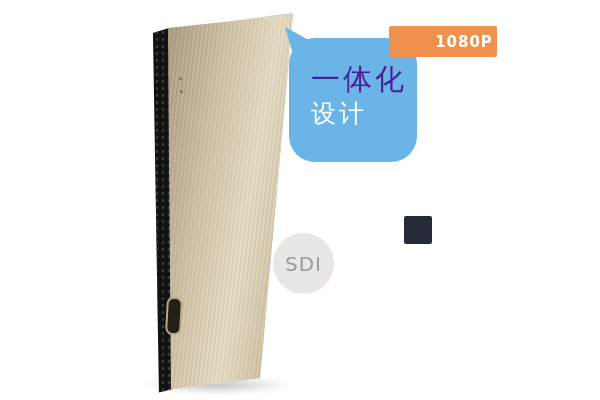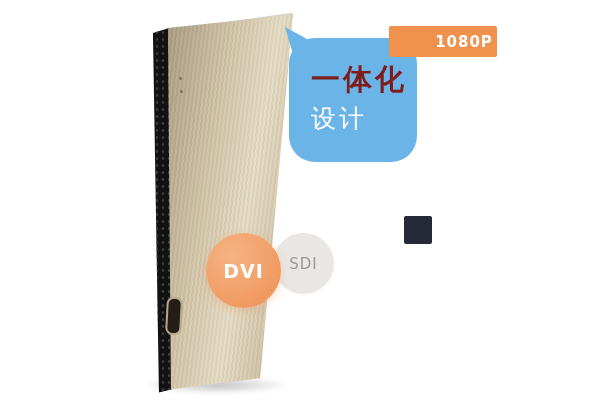--- a/index.html
+++ b/index.html
@@ -44,22 +44,22 @@
 
   
   .bubble{
     position:absolute;left:289px;top:38px;width:128px;height:124px;border-radius:26px;
     background:#6bb4e7;z-index:4;box-sizing:border-box;padding:24px 0 0 22px;
   }
   .bubble-tail{
     position:absolute;left:-6px;top:-11px;width:48px;height:48px;background:#6bb4e7;
     clip-path:polygon(4% 0,100% 52%,34% 100%);
   }
-  .bubble-line1{position:relative;font-size:29px;font-weight:bold;color:#7f1d1d;letter-spacing:3px;line-height:1.2;}
-  .bubble-line2{position:relative;font-size:25px;color:#ffffff;letter-spacing:3px;margin-top:5px;font-family:Liberation Mono, monospace;}
+  .bubble-line1{position:relative;font-size:29px;font-weight:normal;color:#4c1d95;letter-spacing:3px;line-height:1.2;}
+  .bubble-line2{position:relative;font-size:25px;color:#ffffff;letter-spacing:3px;font-family:Liberation Mono, monospace;}
 
   .badge-1080p{
     position:absolute;left:389px;top:26px;width:66px;height:31px;background:#f0914e;
     color:#ffffff;font-size:15px;font-weight:bold;letter-spacing:1px;border-radius:2px;
     display:flex;align-items:center;justify-content:center;z-index:5;padding-left:42px;
   }
   .decor-square{
     position:absolute;left:404px;top:216px;width:28px;height:28px;background:#262a38;
     border-radius:2px;z-index:3;
   }
@@ -67,21 +67,21 @@
     position:absolute;border-radius:50%;display:flex;align-items:center;justify-content:center;
   }
   .circle-dvi{
     left:206px;top:233px;width:75px;height:75px;z-index:5;
     background:radial-gradient(circle at 35% 30%,#f6b384,#ee9052);
     color:#ffffff;font-size:19px;font-weight:bold;letter-spacing:1px;
     box-shadow:0 3px 8px rgba(238,144,82,.3);
   }
   .circle-sdi{
     left:273px;top:233px;width:61px;height:61px;z-index:4;
-    background:#e9e6e3;color:#9a9a9a;font-size:15px;letter-spacing:1px;
+    background:#e9e6e3;color:#9a9a9a;font-size:20px;letter-spacing:1px;
   }
   .circle-hdsdi{
     left:261px;top:317px;width:72px;height:72px;z-index:5;
     background:#ffffff;color:#3c3c3c;font-size:13px;font-weight:bold;
     box-shadow:0 5px 14px rgba(0,0,0,.18);
   }
 </style>
 </head>
 <body>
 
@@ -102,15 +102,14 @@
     <div class="bubble-tail"></div>
     <div class="bubble-line1">一体化</div>
     <div class="bubble-line2">设计</div>
   </div>
 
   <div class="badge-1080p">1080P</div>
 
   <div class="decor-square"></div>
 
   <div class="circle circle-sdi">SDI</div>
-  <div class="circle circle-dvi">DVI</div>
 
 </div>
 
 </body></html>

